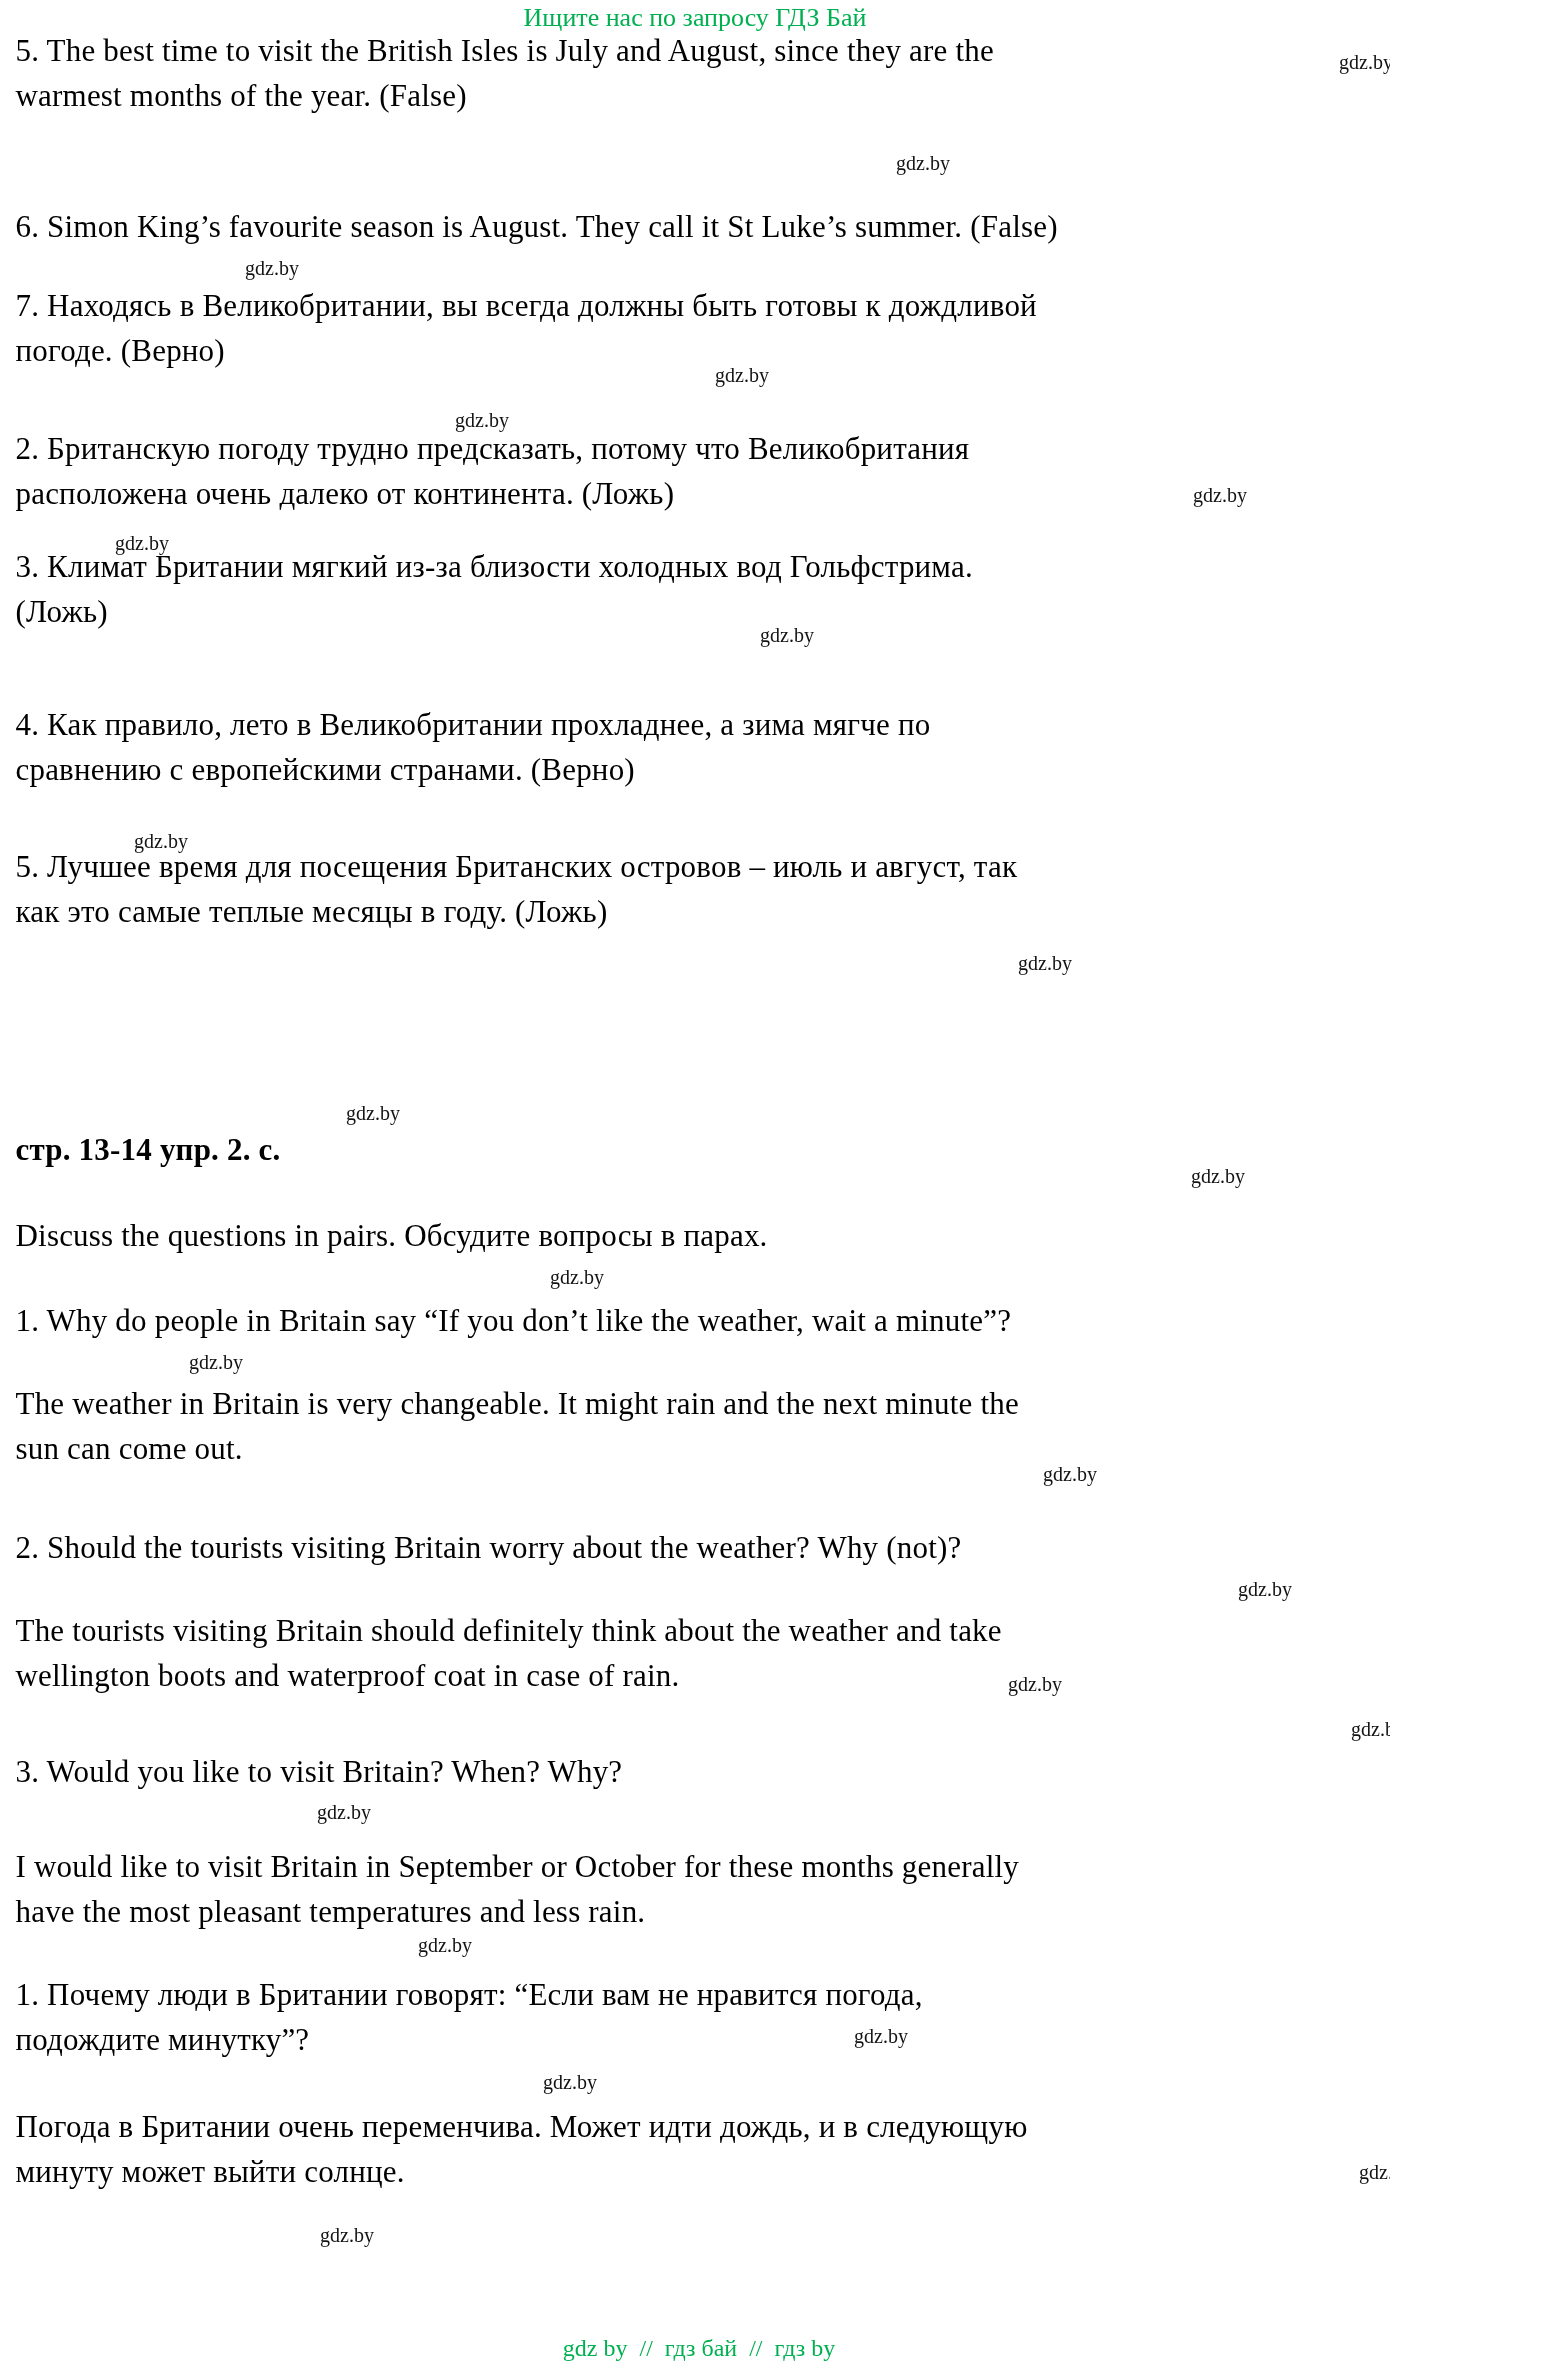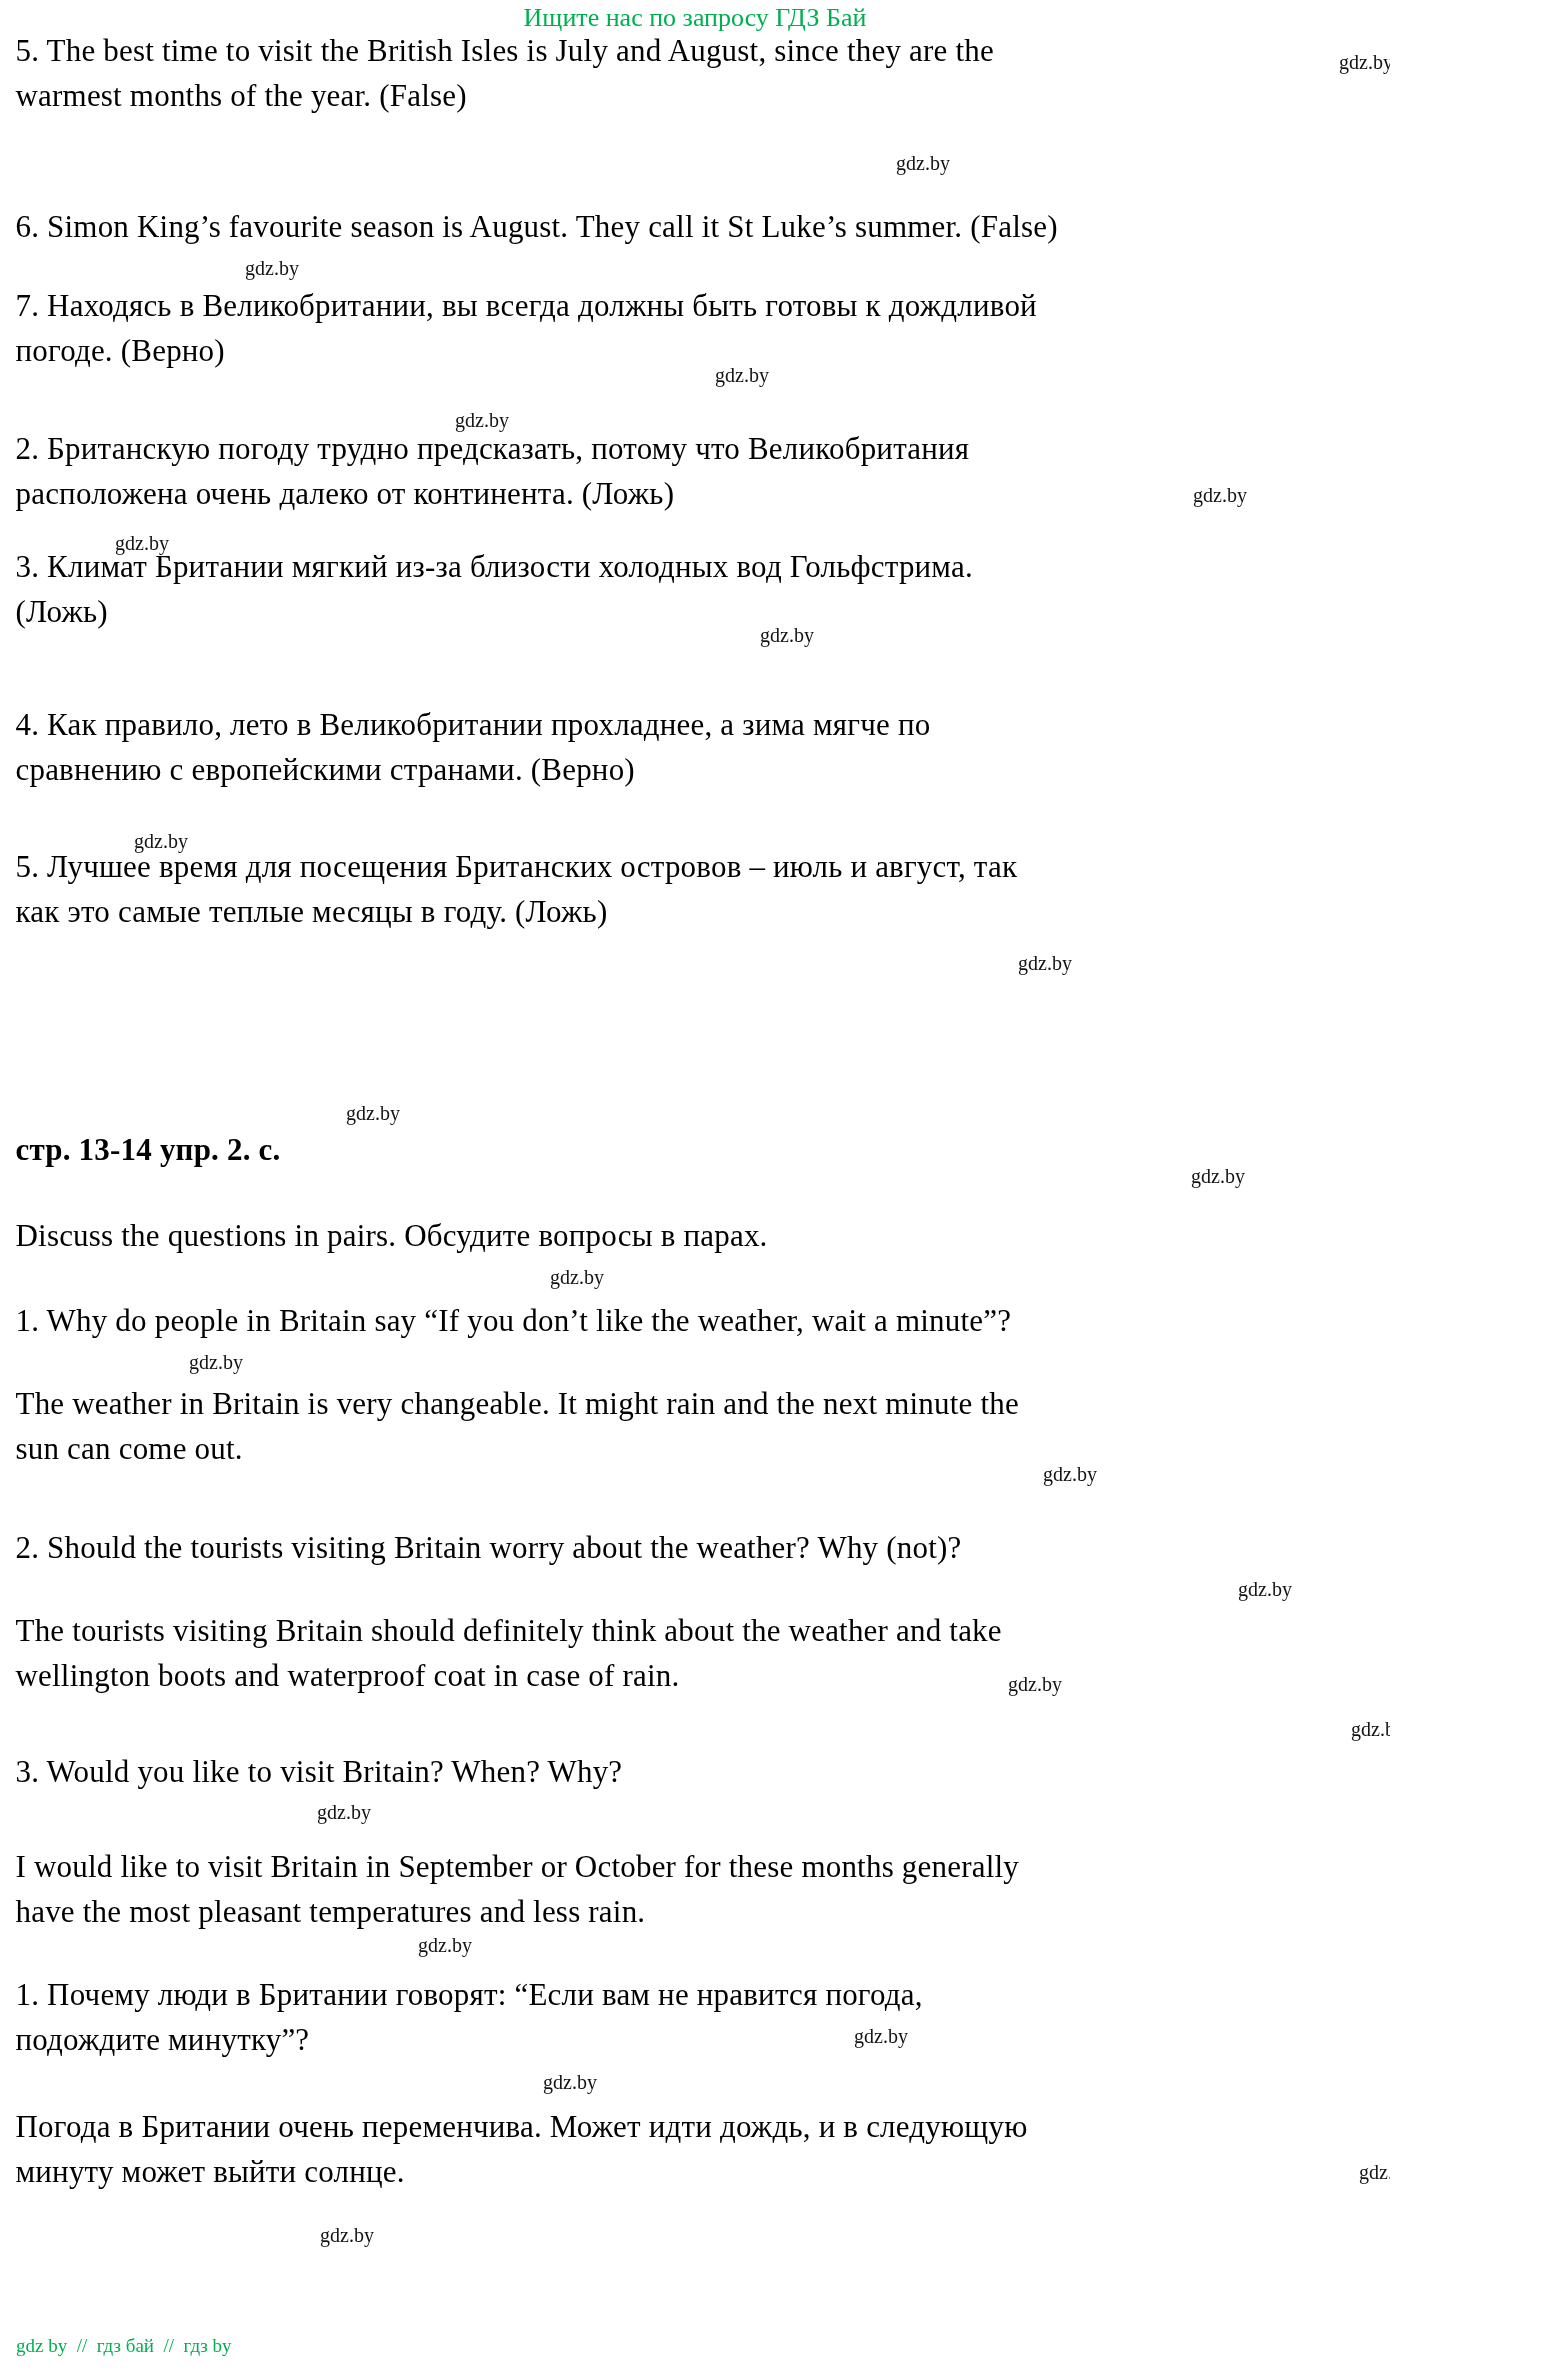--- a/index.html
+++ b/index.html
@@ -22,23 +22,24 @@
     left: 0;
     width: 100%;
     text-align: center;
     font-size: 26px;
     color: #00b050;
     white-space: pre;
   }
   .site-footer {
     position: absolute;
     top: 2335px;
-    left: 16px;
+    left: 4px;
     width: 100%;
-    font-size: 19px;
+    text-align: center;
+    font-size: 24px;
     color: #00b050;
     white-space: pre;
   }
   .para {
     position: absolute;
     left: 15.5px;
     width: 1516px;
     font-size: 31px;
     line-height: 45px;
     white-space: pre;

